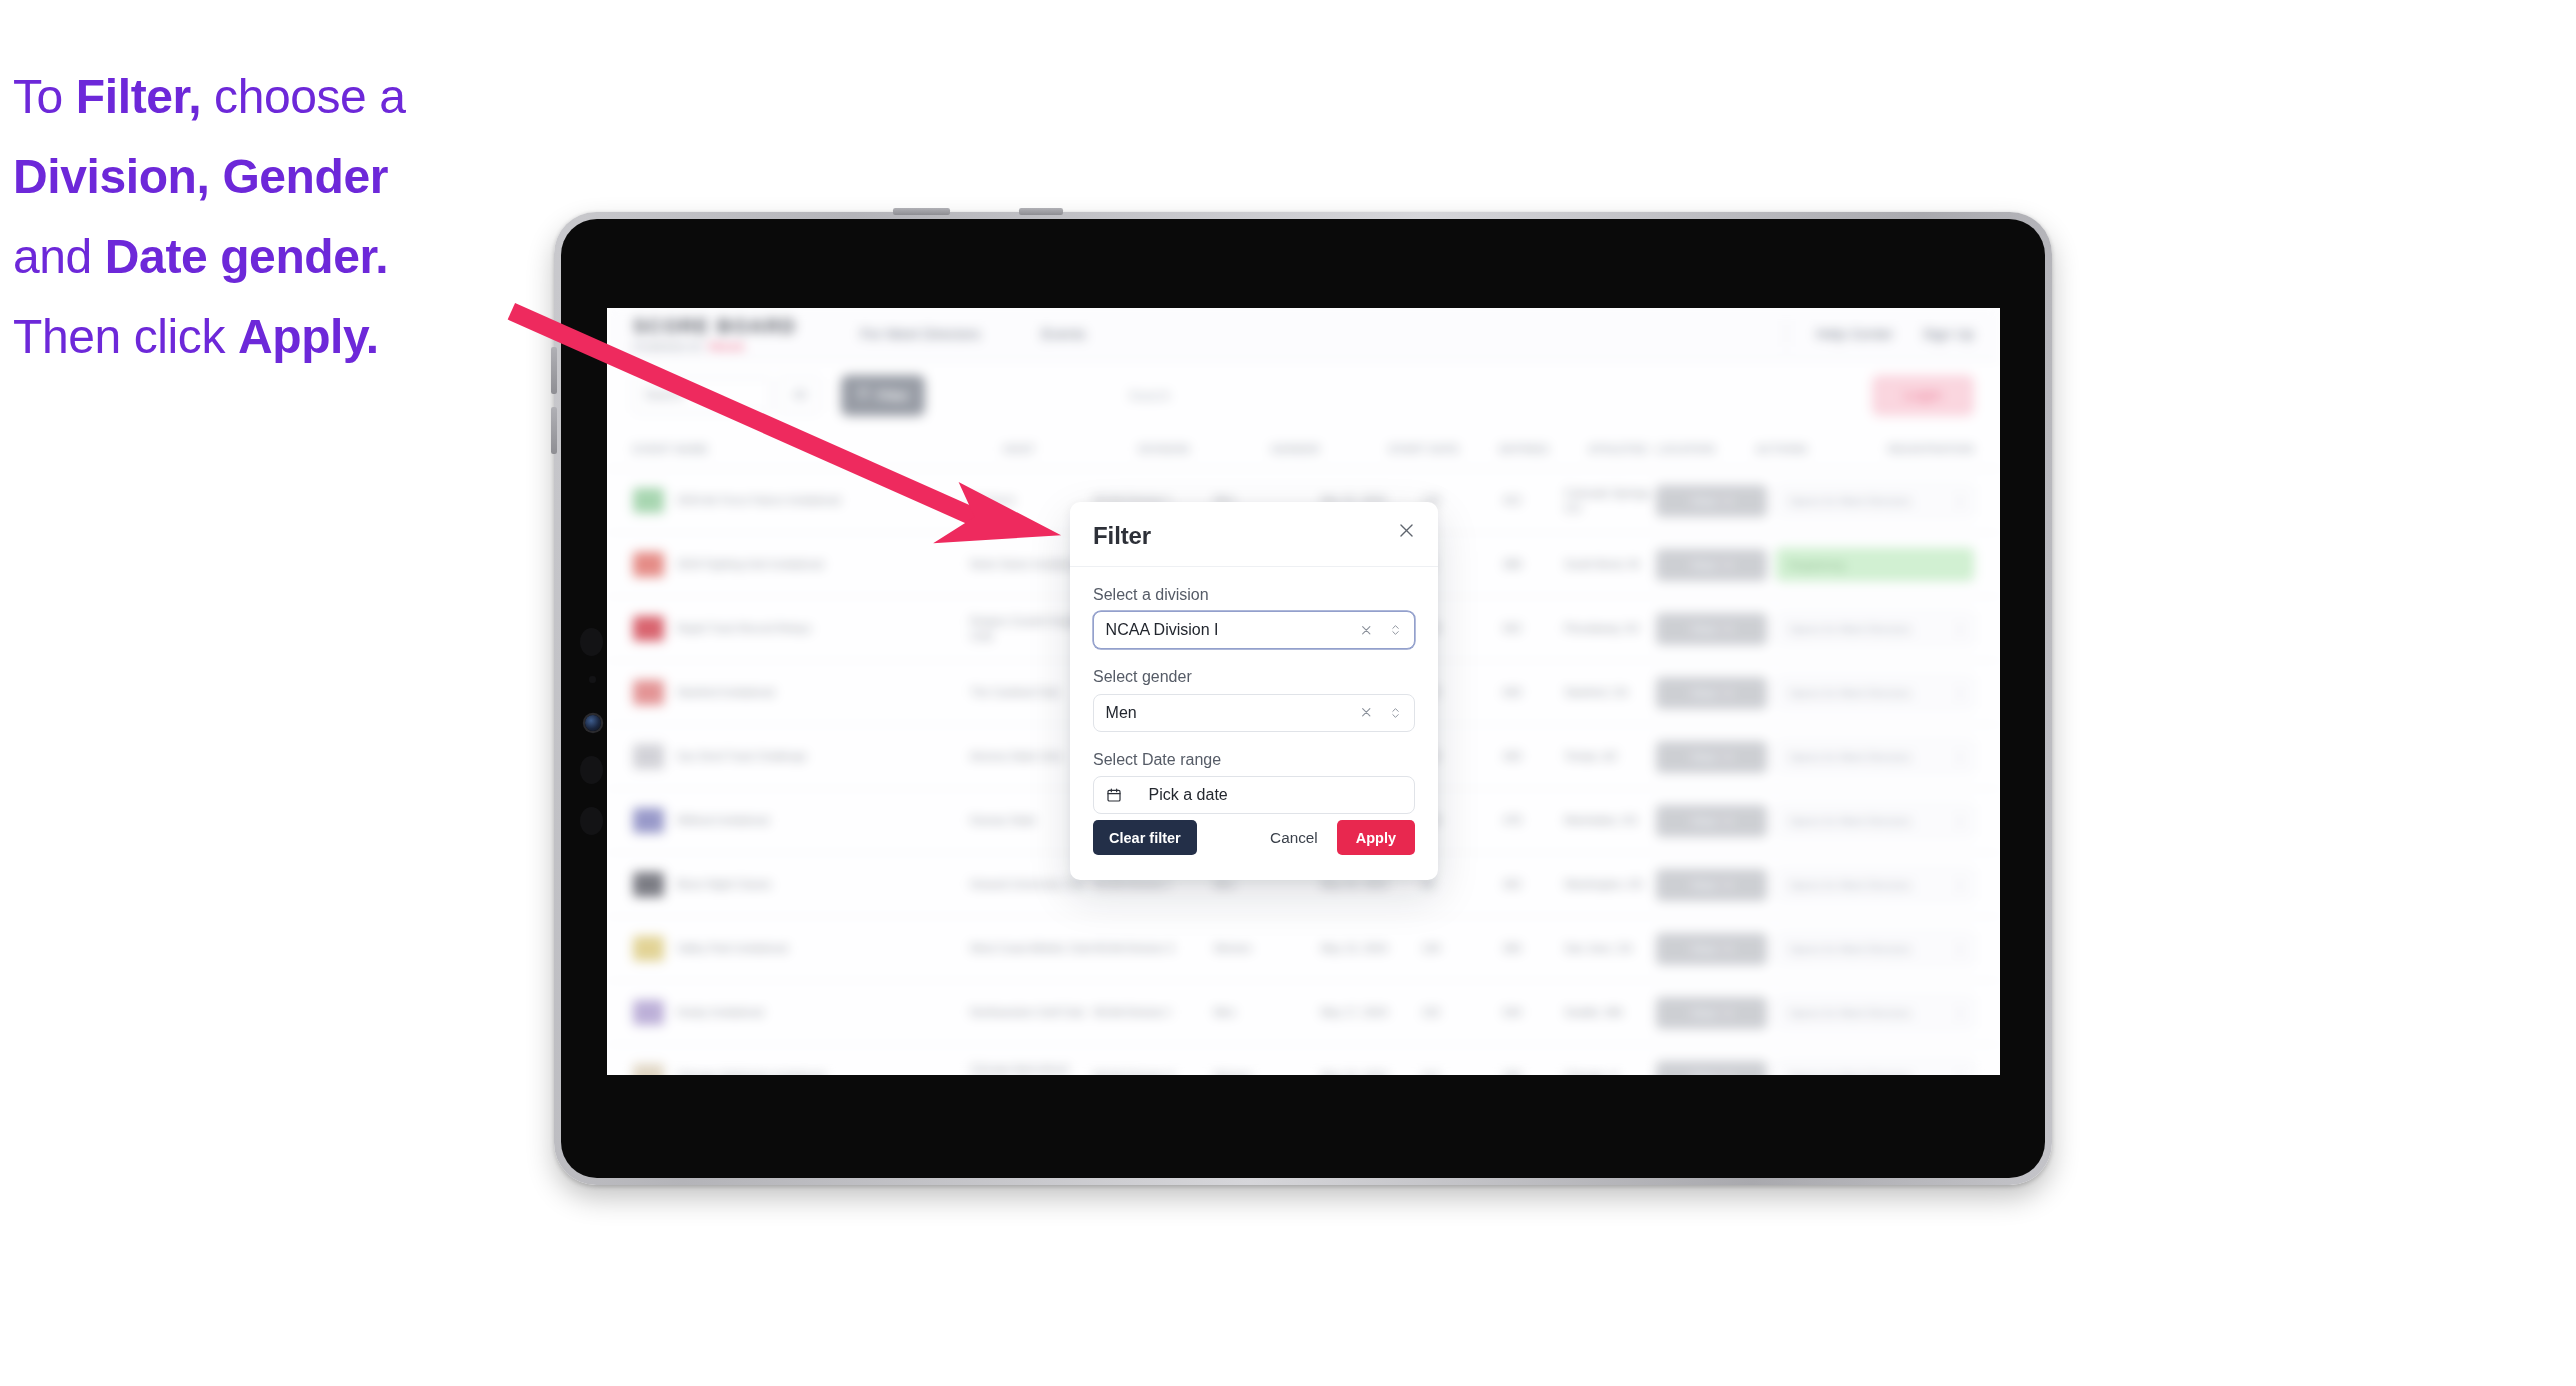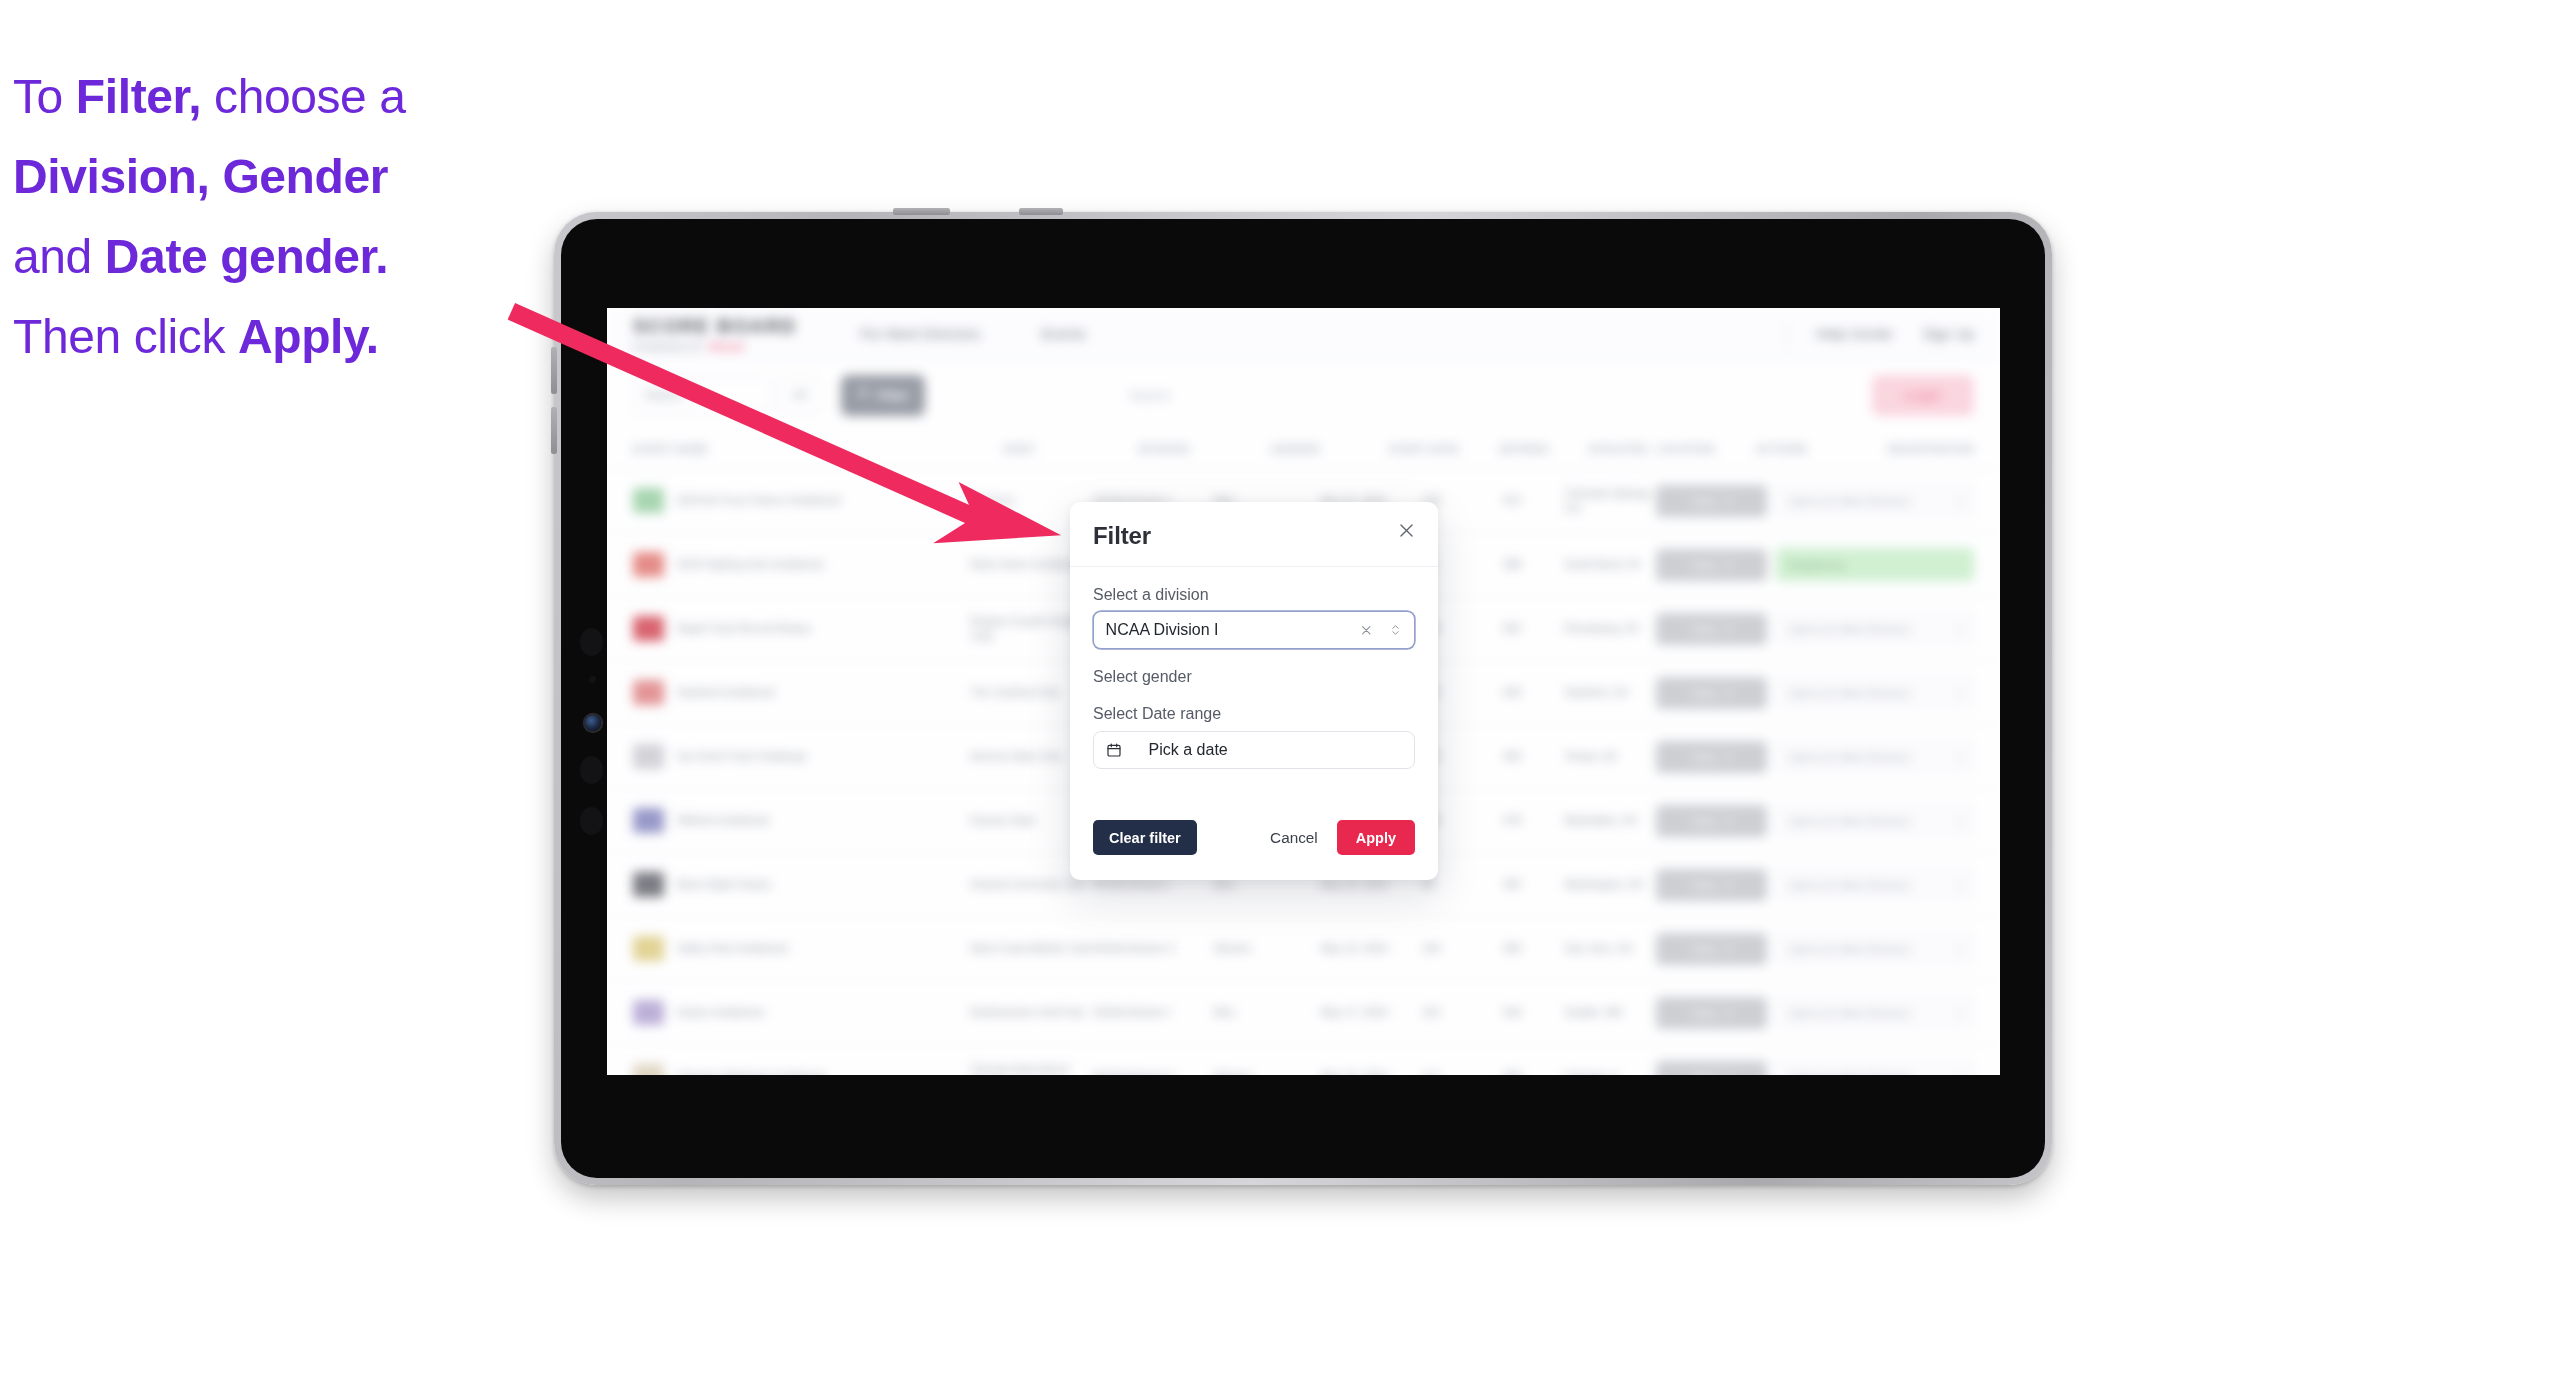--- a/index.html
+++ b/index.html
@@ -582,20 +582,37 @@
         <span>
           <svg width="13" height="16" viewBox="0 0 24 24" fill="none" stroke="#8b919b" stroke-width="1.8" stroke-linecap="round" stroke-linejoin="round">
               <path d="M7 9l5-5 5 5"></path>
               <path d="M7 15l5 5 5-5"></path>
             </svg>
         </span>
       </span>
     </div>
 
     <div class="field-label">Select gender</div>
+    <div class="control">
+      <span>Men</span>
+      <span class="spacer"></span>
+      <span class="ctl-icons">
+        <span>
+          <svg width="14.5" height="14.5" viewBox="0 0 24 24" fill="none" stroke="#8b919b" stroke-width="1.8" stroke-linecap="round">
+              <path d="M6 6l12 12M18 6L6 18"></path>
+            </svg>
+        </span>
+        <span>
+          <svg width="13" height="16" viewBox="0 0 24 24" fill="none" stroke="#8b919b" stroke-width="1.8" stroke-linecap="round" stroke-linejoin="round">
+              <path d="M7 9l5-5 5 5"></path>
+              <path d="M7 15l5 5 5-5"></path>
+            </svg>
+        </span>
+      </span>
+    </div>
 
     <div class="field-label">Select Date range</div>
     <div class="control date">
       <span class="cal">
         <svg width="16" height="16" viewBox="0 0 24 24" fill="none" stroke="#2b2f37" stroke-width="1.8" stroke-linecap="round" stroke-linejoin="round">
             <rect x="3" y="5" width="18" height="16" rx="2"></rect>
             <path d="M3 10h18M8 3v4M16 3v4"></path>
           </svg>
       </span>
       <span>Pick a date</span>

